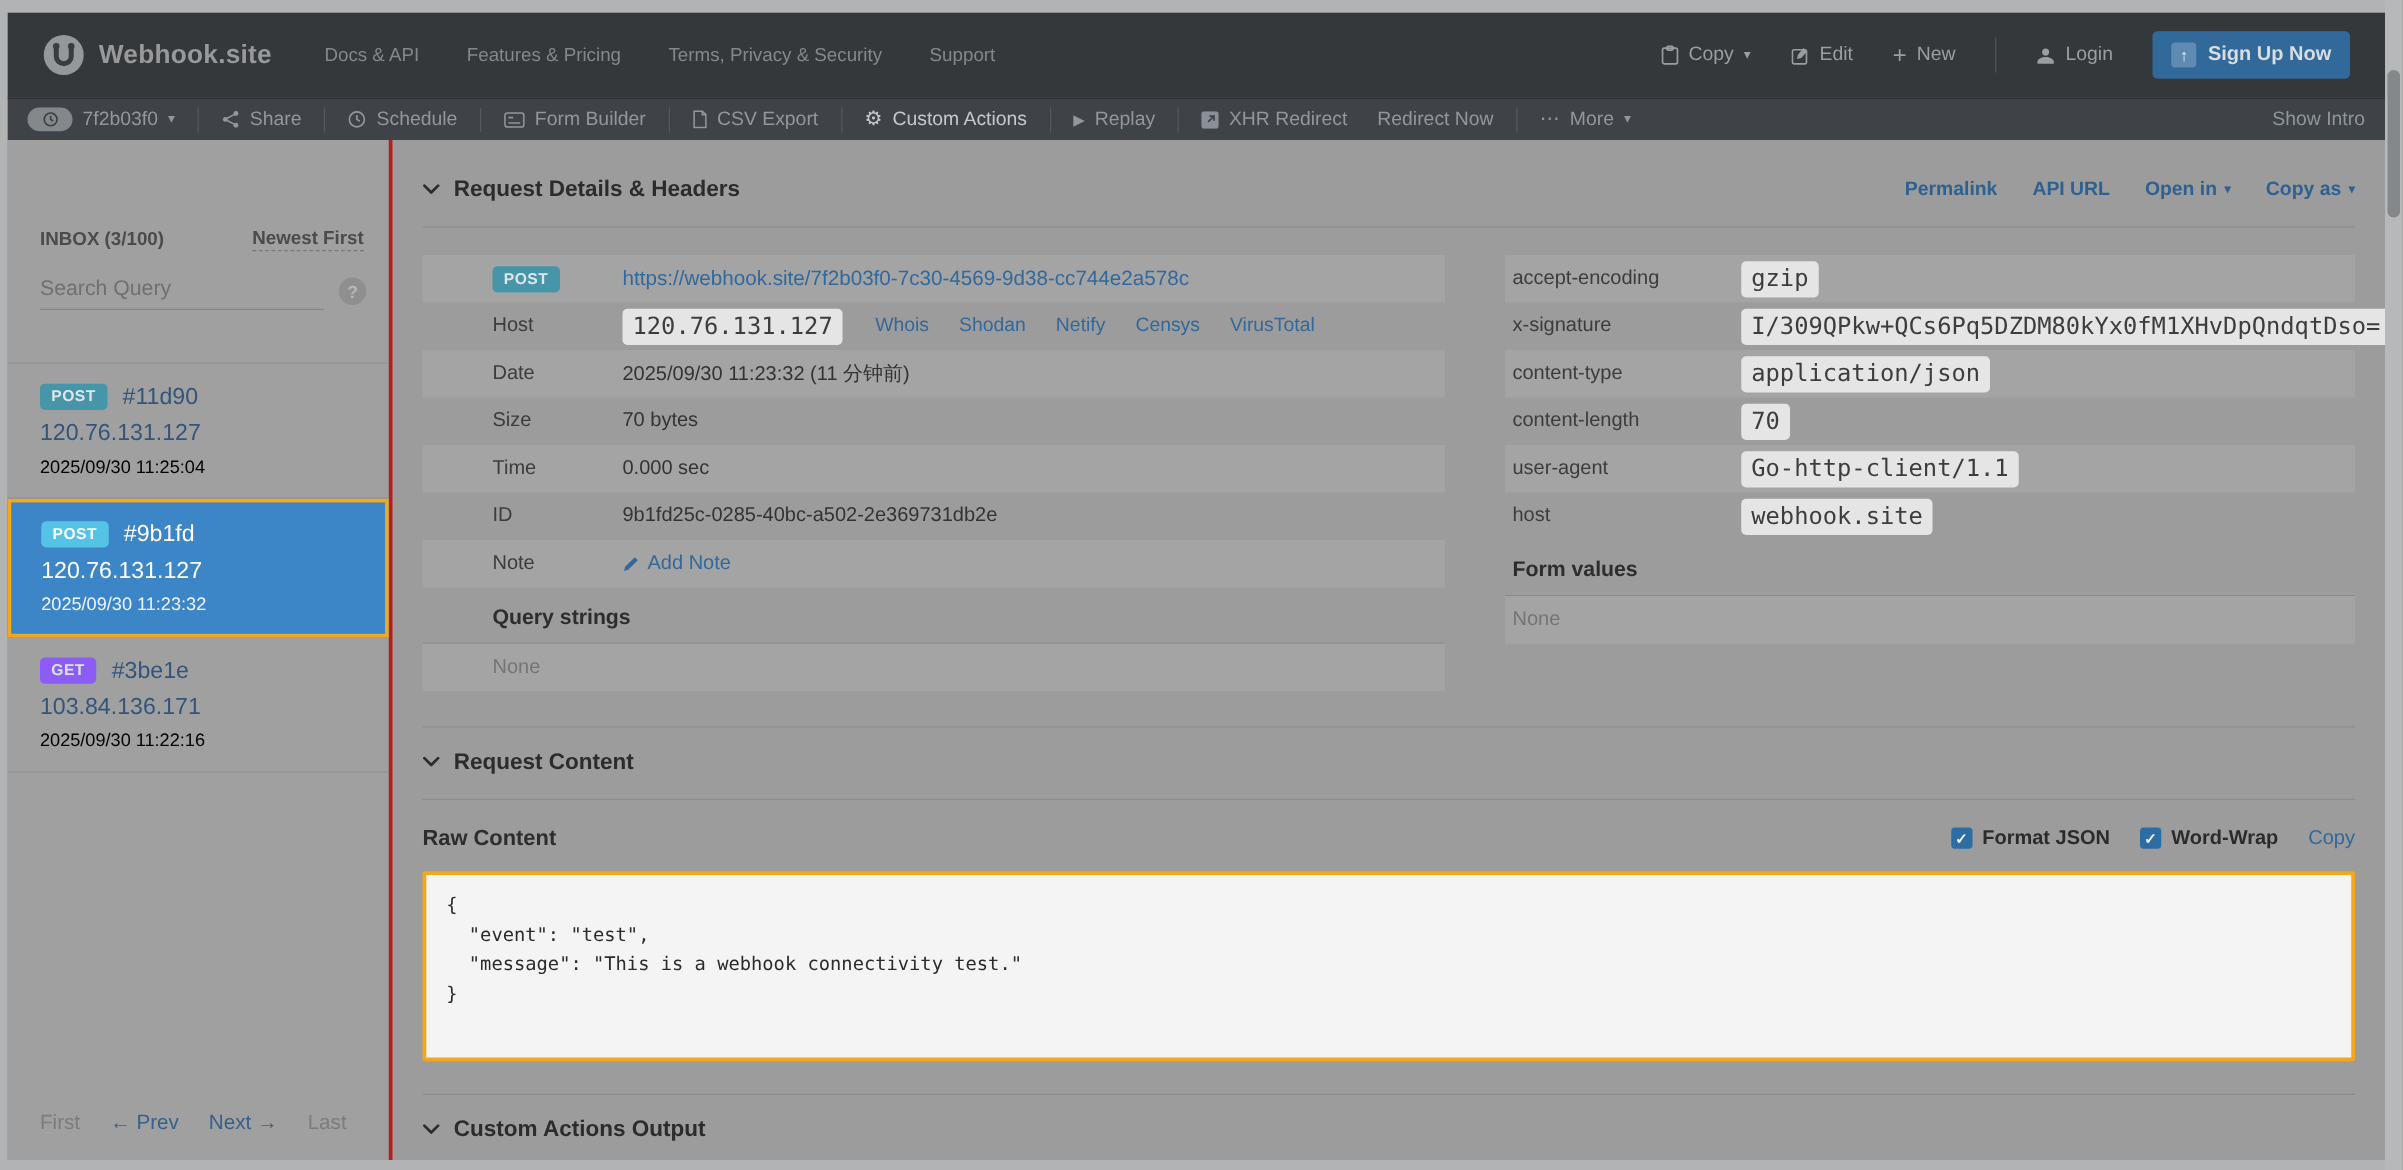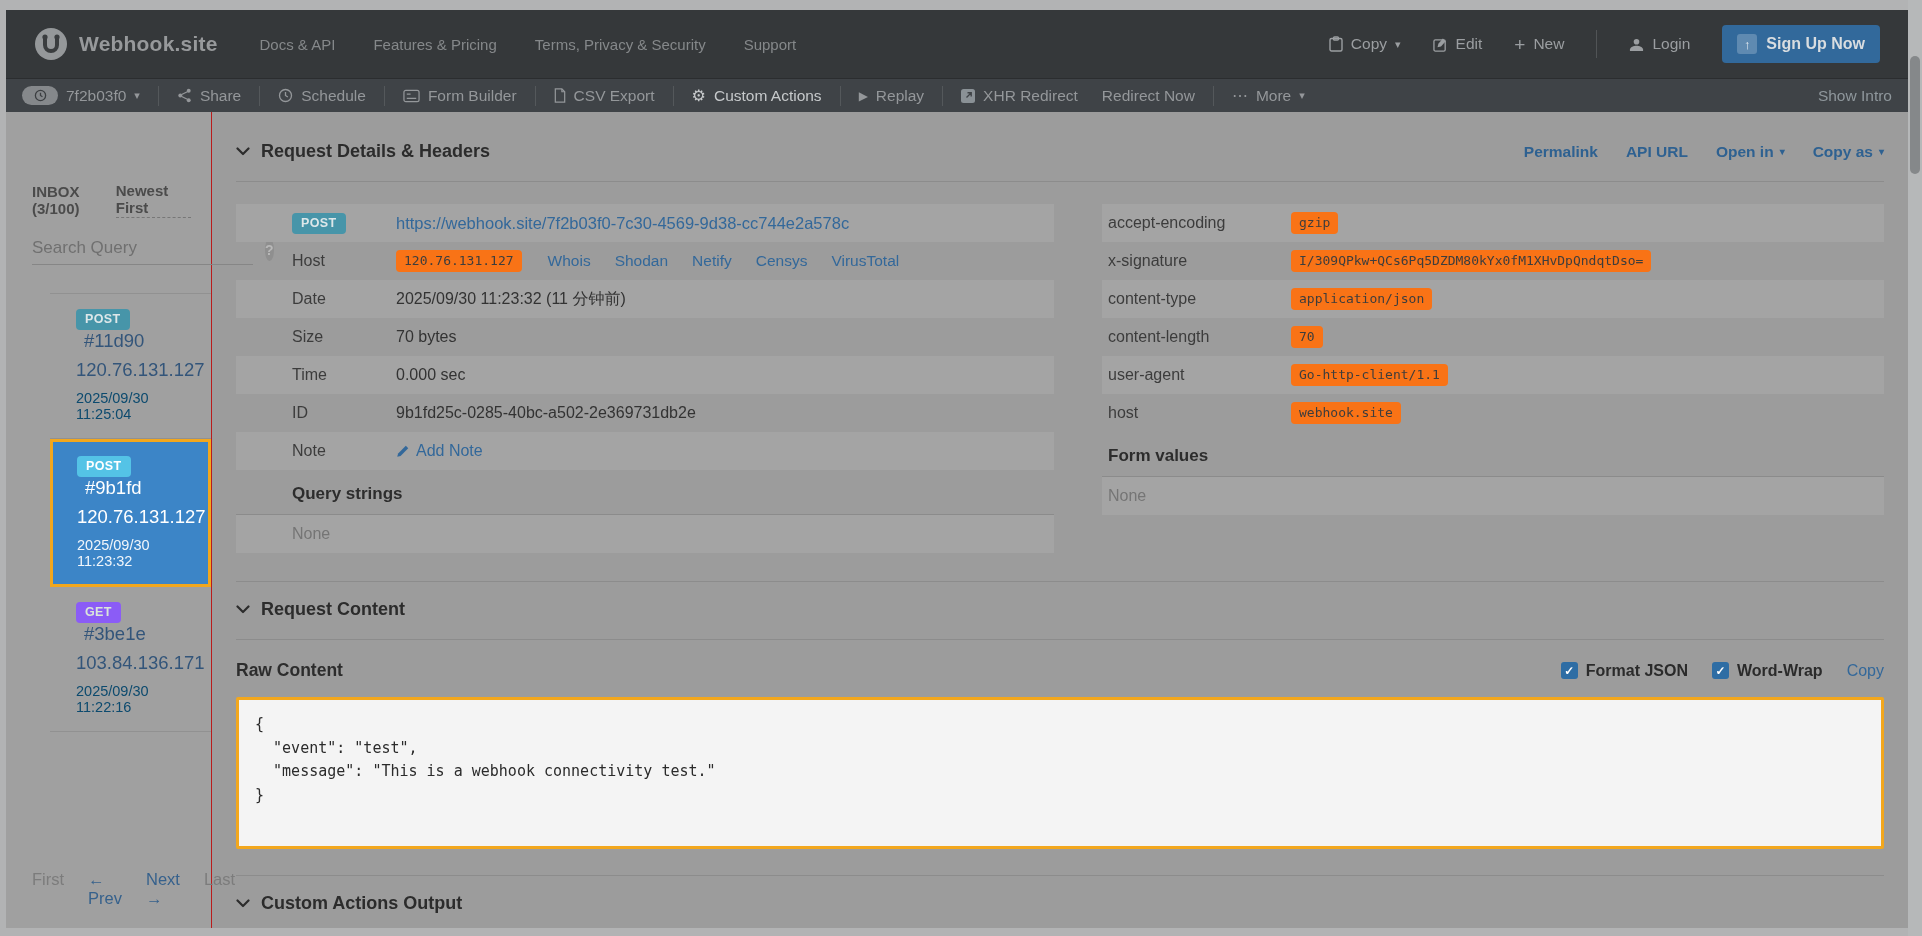--- a/index.html
+++ b/index.html
@@ -28,37 +28,37 @@
   .tb-vdiv { width:1px; height:20px; background:#54585b; margin:0 18px; }
   .token-pill { display:inline-flex; align-items:center; justify-content:center; background:#85888b; border-radius:10px; width:36px; height:19px; color:#3c3f42; }
   .tb-gap { width:24px; }
   .show-intro { margin-left:auto; color:#8f979c; font-size:15.5px; cursor:pointer; }
   .glyph-ico { font-size:14px; line-height:1; }
 
   
   .content-row { flex:1; display:flex; min-height:0; }
 
   
-  .sidebar { width:206px; flex-shrink:0; background:#a0a0a0; border-right:1px solid #b91c1c; display:flex; flex-direction:column; padding-top:70px; }
+  .sidebar { width:308px; flex-shrink:0; background:#a0a0a0; border-right:3px solid #b91c1c; display:flex; flex-direction:column; padding-top:70px; }
   .inbox-row { display:flex; align-items:center; justify-content:space-between; padding:0 20px 0 26px; }
   .inbox-label { font-size:15px; font-weight:bold; color:#4b4b4b; }
   .sort-link { font-size:15px; font-weight:bold; color:#4b4b4b; border-bottom:1px dashed #777; cursor:pointer; padding-bottom:1px; }
   .search-row { display:flex; align-items:center; margin:16px 18px 0 26px; }
   .search-input { flex:1; background:transparent; border:none; border-bottom:1px solid #868686; font-size:17px; color:#4a4a4a; padding:4px 0 6px; outline:none; font-family:"Liberation Sans", sans-serif; }
   .search-input::placeholder { color:#707070; }
   .help-badge { width:22px; height:22px; border-radius:50%; background:#8f8f8f; color:#b8b8b8; font-size:14px; font-weight:bold; display:flex; align-items:center; justify-content:center; margin-left:12px; cursor:pointer; }
-  .req-list { margin-top:28px; flex:1;padding-left:44px; }
+  .req-list { margin-top:42px; flex:1; }
   .req-item { padding:15px 18px 16px 26px; border-bottom:1px solid #919191; cursor:pointer; }
   .req-item:first-child { border-top:1px solid #919191; }
   .req-badge { display:inline-block; font-size:12.5px; font-weight:bold; color:#dde7e9; padding:3px 9px 4px; border-radius:4px; letter-spacing:.4px; vertical-align:2px; }
   .req-badge.post { background:#4795a9; }
   .req-badge.get { background:#8b5cf6; color:#dae5da; }
   .req-id { font-size:18.5px; color:#33557a; margin-left:8px; }
   .req-ip { font-size:18.5px; color:#33557a; margin-top:7px; }
-  .req-time { font-size:14.5px; color:#0c4a6e; margin-top:9px; }
+  .req-time { font-size:14.5px; color:#000000; margin-top:9px; }
   .req-item.selected { background:#3c85c7; border:3px solid #f2a71d; padding:14px 16px 15px 24px; }
   .req-item.selected .req-id, .req-item.selected .req-ip { color:#ffffff; }
   .req-item.selected .req-time { color:#f1f6fb; }
   .req-item.selected .req-badge.post { background:#54c3e6; color:#ffffff; }
   .pagination { display:flex; gap:24px; padding:14px 20px 20px 26px; font-size:16.5px; }
   .pagination a { cursor:pointer; text-decoration:none; }
   .pg-muted { color:#7c7c7c; }
   .pg-link { color:#36618c; }
 
   
@@ -73,21 +73,21 @@
   .detail-cols { display:flex; gap:48px; margin-top:22px; }
   .col-left { width:818px; flex-shrink:0; }
   .col-right { flex:1; min-width:0; }
   .drow { display:flex; align-items:center; min-height:38px; padding:4px 12px 4px 56px; font-size:16px; color:#333; }
   .hrow { display:flex; align-items:center; min-height:38px; padding:4px 10px 4px 6px; font-size:16px; color:#333;gap:45px; }
   .striped { background:#a4a4a4; }
   .dlabel { width:104px; flex-shrink:0; color:#3c3c3c; }
   .hlabel { width:128px; flex-shrink:0; color:#3c3c3c; margin-right:10px; }
   .link { color:#33689a; text-decoration:none; cursor:pointer; }
   .url-link { font-size:16.5px; }
-  .mono-pill { font-family:"DejaVu Sans Mono", monospace; font-size:13px; background:#f97316; color:#3d3d3d; padding:3px 8px 4px; border-radius:4px; white-space:nowrap; }
+  .mono-pill { font-family:"DejaVu Sans Mono", monospace; font-size:19px; background:#e5e5e5; color:#3d3d3d; padding:3px 8px 4px; border-radius:4px; white-space:nowrap; }
   .host-links { display:flex; gap:24px; margin-left:26px; font-size:15.5px; }
   .add-note { display:flex; align-items:center; gap:7px; font-size:16px; }
   .none-text { color:#757575; }
   .sub-head { margin-top:14px; padding:0 0 10px 56px; border-bottom:1px solid #8b8b8b; font-size:17px; font-weight:bold; color:#2d2d2d; }
   .sub-head.right { padding-left:6px; }
   .col-pad-bottom { padding-bottom:28px; }
 
   .raw-row { display:flex; align-items:center; margin:20px 0 16px; }
   .raw-title { font-size:17.5px; font-weight:bold; color:#2d2d2d; }
   .raw-controls { margin-left:auto; display:flex; align-items:center; gap:24px; }

